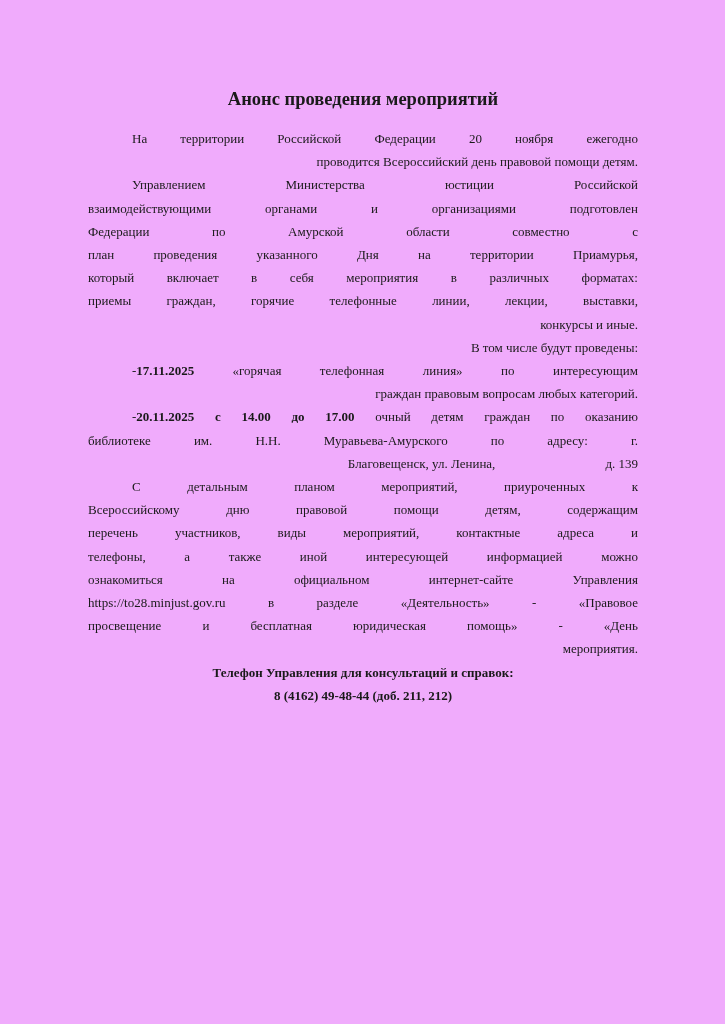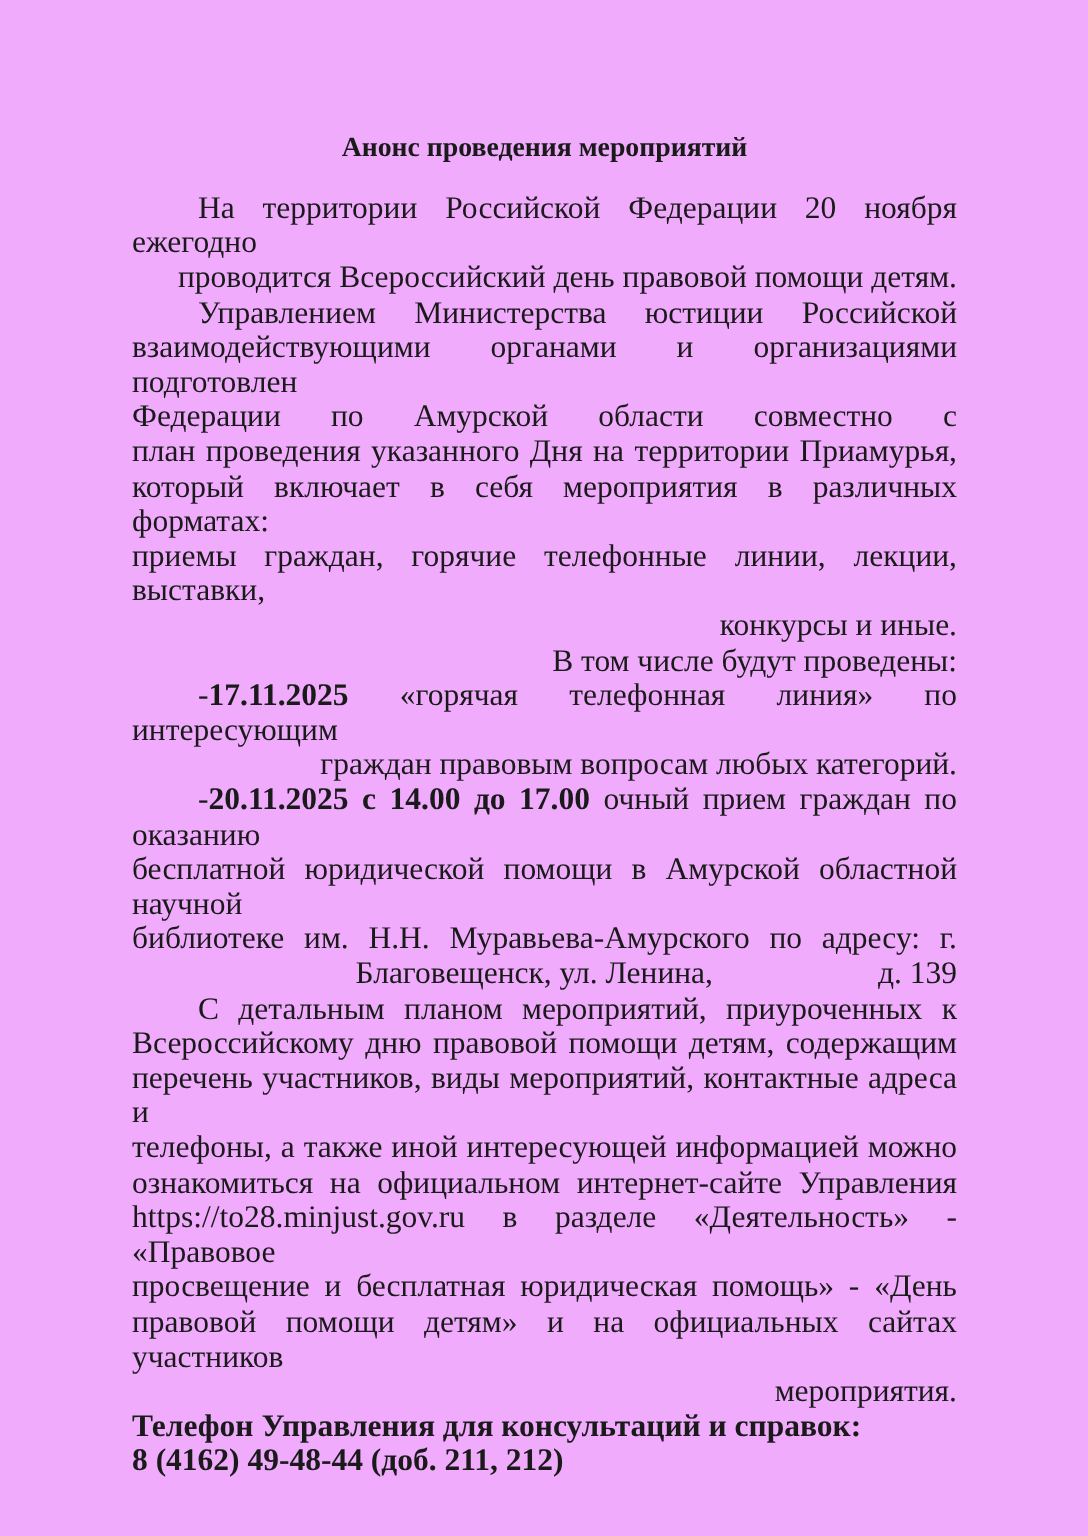--- a/index.html
+++ b/index.html
@@ -25,29 +25,29 @@
   .title {
     font-size: 18.5px;
     font-weight: 700;
     text-align: center;
     line-height: 24px;
     margin-bottom: 16px;
     white-space: nowrap;
   }
   .para { margin: 0; }
   .line {
-    font-size: 21px;
+    font-size: 13px;
     line-height: 23.2px;
   }
   .line.justify {
     text-align: justify;
     text-align-last: justify;
   }
   .line.left { text-align: right; }
-  .line.center { }
+  .line.center { text-align: center; }
   .indent { text-indent: 44px; }
   .bold { font-weight: 700; }
   .spacer { display: inline-block; }
 </style>
 </head>
 <body>
 
 <div class="page">
   <div class="doc">
     <div class="title">Анонс проведения мероприятий</div>
@@ -66,34 +66,32 @@
           <div class="line left"><span>конкурсы и иные.</span></div>
         </div>
         <div class="para">
           <div class="line left indent"><span>В том числе будут проведены:</span></div>
         </div>
         <div class="para">
           <div class="line justify indent"><span>-</span><span class="bold">17.11.2025</span><span> «горячая телефонная линия» по интересующим</span></div>
           <div class="line left"><span>граждан правовым вопросам любых категорий.</span></div>
         </div>
         <div class="para">
-          <div class="line justify indent"><span>-</span><span class="bold">20.11.2025 с 14.00 до 17.00</span><span> очный прием граждан по оказанию</span></div>
-          <div class="line justify"><span>бесплатной юридической помощи в Амурской областной научной</span></div>
+          <div class="line justify indent"><span>-</span><span class="bold">20.11.2025 с 14.00 до 17.00</span><span> очный детям граждан по оказанию</span></div>
           <div class="line justify"><span>библиотеке им. Н.Н. Муравьева-Амурского по адресу: г.</span></div>
           <div class="line left"><span>Благовещенск, ул. Ленина,</span><span class="spacer" style="width: 110px;"></span><span>д. 139</span></div>
         </div>
         <div class="para">
           <div class="line justify indent"><span>С детальным планом мероприятий, приуроченных к</span></div>
           <div class="line justify"><span>Всероссийскому дню правовой помощи детям, содержащим</span></div>
           <div class="line justify"><span>перечень участников, виды мероприятий, контактные адреса и</span></div>
           <div class="line justify"><span>телефоны, а также иной интересующей информацией можно</span></div>
           <div class="line justify"><span>ознакомиться на официальном интернет-сайте Управления</span></div>
           <div class="line justify"><span>https://to28.minjust.gov.ru</span><span> в разделе «Деятельность» - «Правовое</span></div>
           <div class="line justify"><span>просвещение и бесплатная юридическая помощь» - «День</span></div>
-          <div class="line justify"><span>правовой помощи детям» и на официальных сайтах участников</span></div>
           <div class="line left"><span>мероприятия.</span></div>
         </div>
         <div class="para">
           <div class="line center"><span class="bold">Телефон Управления для консультаций и справок:</span></div>
         </div>
         <div class="para">
           <div class="line center"><span class="bold">8 (4162) 49-48-44 (доб. 211, 212)</span></div>
         </div>
       </div>
   </div>

